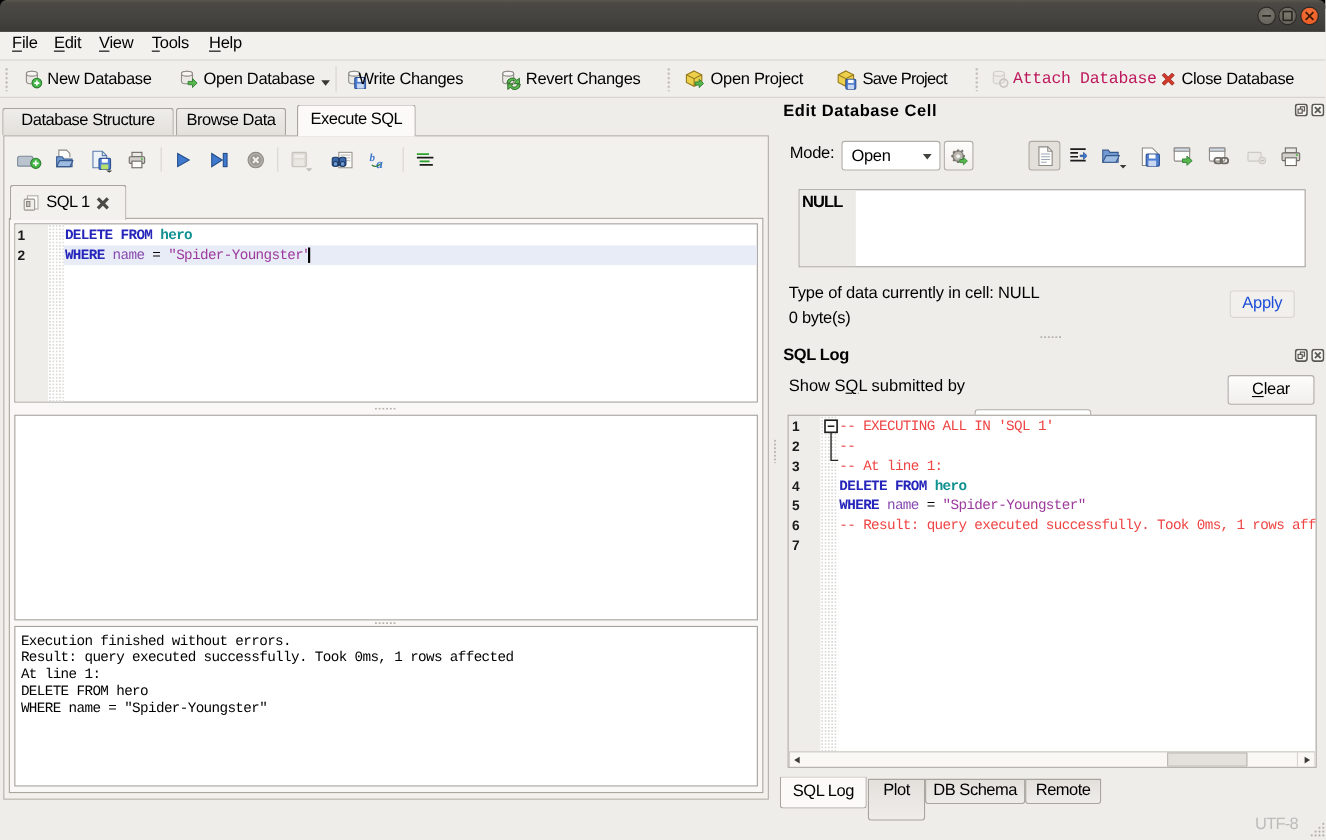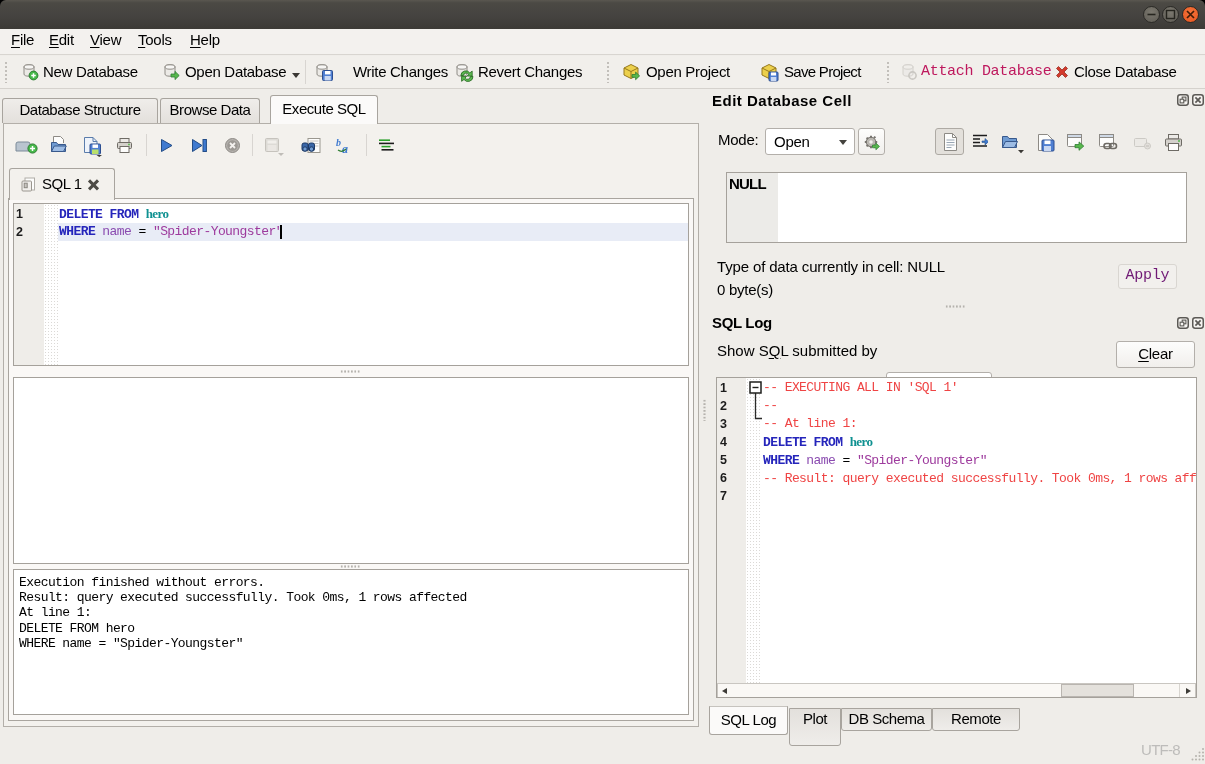--- a/index.html
+++ b/index.html
@@ -26,28 +26,28 @@
   background-image:radial-gradient(circle, #c2bfba 1px, transparent 1.2px);
   background-size:4px 4px; }
 
 .tab { position:absolute; border:1px solid #a8a49e; border-bottom:none; border-radius:3px 3px 0 0; text-align:center; letter-spacing:-0.45px; background:linear-gradient(#efedea, #e3e0dc); }
 .tab.active { background:#fbfaf9; }
 
 #leftpane { position:absolute; left:3px; top:123px; width:696px; height:604px; background:#f3f1ed; border:1px solid #b3afa9; }
 .whitebox { position:absolute; background:#fff; border:1px solid #a5a19b; }
 .mono { font-family:"Liberation Mono", monospace; font-size:13px; white-space:pre; letter-spacing:-0.58px; }
 .kw { color:#2525bb; font-weight:bold; }
-.tbl { color:#0f9191; font-weight:bold;font-family:Liberation Serif, serif; }
+.tbl { color:#0f9191; font-weight:bold; }
 .idf { color:#8a4bb0; }
 .str { color:#9d3a9d; }
 .cmt { color:#ef4444; }
 
 .docktitle { font-weight:bold; letter-spacing:0.1px; }
 .btn { position:absolute; border:1px solid #b3afaa; border-radius:3px; background:linear-gradient(#fdfdfc,#f1efec); text-align:center; }
-.btn.disabled { background:#f2f0ed; border-color:#d9d6d1; color:#701a75;font-family:Liberation Mono, monospace; }
+.btn.disabled { background:#f2f0ed; border-color:#d9d6d1; color:#1d4ed8; }
 .combo { position:absolute; background:#fff; border:1px solid #b3afaa; border-radius:3px; }
 .combo .arr { position:absolute; right:7px; top:50%; margin-top:-2px; width:0; height:0; border-left:4px solid transparent; border-right:4px solid transparent; border-top:5px solid #44423e; }
 </style>
 </head>
 <body>
 
 <div class="abs" style="left:0;top:0;width:1205px;height:8px;background:#000;"></div>
 <div id="titlebar">
   <div class="winbtn" style="left:1143px; background:radial-gradient(circle at 50% 35%, #7b786f, #5f5c55); border:1px solid #2b2a26;">
     <svg width="15" height="15">
@@ -93,21 +93,21 @@
   <div class="tbtxt" style="left:185px;">Open Database</div>
   <div class="abs" style="left:292px; top:17px; width:0; height:0; border-left:4.5px solid transparent; border-right:4.5px solid transparent; border-top:5px solid #3a3834;"></div>
   <div class="tbsep" style="left:305px;"></div>
   <svg class="tbico" style="left:315px;" width="18" height="18" viewBox="0 0 18 18">
     <path d="M2 4 a5 2.2 0 0 1 10 0 v7 a5 2.2 0 0 1 -10 0 z" fill="#eceae6" stroke="#8f8c86"></path>
     <ellipse cx="7" cy="4" rx="5" ry="2.2" fill="#f7f6f4" stroke="#8f8c86"></ellipse>
     <rect x="7.5" y="7.5" width="10" height="10" rx="1" fill="#4f7fd2" stroke="#2d4f91"></rect>
     <rect x="10" y="8" width="5.5" height="3.4" fill="#fff"></rect>
     <rect x="9.6" y="13" width="6.2" height="4.5" fill="#c9d8f2"></rect>
   </svg>
-  <div class="tbtxt" style="left:353px;">Write Changes</div>
+  <div class="tbtxt" style="left:326px;">Write Changes</div>
   <svg class="tbico" style="left:455px;" width="19" height="19" viewBox="0 0 19 19">
     <path d="M2 4 a5 2.2 0 0 1 10 0 v7 a5 2.2 0 0 1 -10 0 z" fill="#eceae6" stroke="#8f8c86"></path>
     <ellipse cx="7" cy="4" rx="5" ry="2.2" fill="#f7f6f4" stroke="#8f8c86"></ellipse>
     <path d="M5.8 12.5 a5 5 0 0 1 9 -2.6 l2.4 -1.8 v5 h-5 l1.5 -1.7 a2.9 2.9 0 0 0 -5.3 1.1 z" fill="#5cb952" stroke="#26641f" stroke-width="0.8"></path>
     <path d="M18 13.5 a5 5 0 0 1 -9 3 l-2.4 1.8 v-5 h5 l-1.5 1.7 a2.9 2.9 0 0 0 5.3 -1.5 z" fill="#5cb952" stroke="#26641f" stroke-width="0.8"></path>
   </svg>
   <div class="tbtxt" style="left:478px;">Revert Changes</div>
   <div class="tbhandle" style="left:606px;"></div>
   <svg class="tbico" style="left:622px;" width="19" height="19" viewBox="0 0 19 19">
     <path d="M9 1.5 L16 5 V12 L9 15.5 L2 12 V5 Z" fill="#ecd04c" stroke="#96781c"></path>
@@ -371,21 +371,21 @@
     <div class="abs" style="left:4px; top:3.5px; width:0; height:0; border-top:3.5px solid transparent; border-bottom:3.5px solid transparent; border-right:5px solid #3d3b37;"></div>
     <div class="abs" style="right:4px; top:3.5px; width:0; height:0; border-top:3.5px solid transparent; border-bottom:3.5px solid transparent; border-left:5px solid #3d3b37;"></div>
     <div class="abs" style="right:15px; top:0; width:1px; height:13px; background:#d8d5d0;"></div>
     <div class="abs" style="left:343px; top:0px; width:73px; height:13px; background:#e4e1dc; border:1px solid #b9b5b0;"></div>
   </div>
 </div>
 
 <div class="tab active" style="left:709px; top:706px; width:79px; height:29px; padding-top:4px; border-radius:0 0 3px 3px; border:1px solid #a8a49e; border-top:1px solid #c6c3be;">SQL Log</div>
 <div class="tab" style="left:789px; top:708px; width:52px; height:38px; padding-top:1px; border-radius:0 0 3px 3px; border:1px solid #a8a49e; background:linear-gradient(#e3e0dc,#efedea);">Plot</div>
 <div class="tab" style="left:841px; top:708px; width:91px; height:23px; padding-top:1px; border-radius:0 0 3px 3px; border:1px solid #a8a49e; background:linear-gradient(#e3e0dc,#efedea);">DB Schema</div>
-<div class="tab" style="left:932px; top:708px; width:88px; height:23px; padding-top:1px; border-radius:0 0 3px 3px; border:1px solid #a8a49e; background:linear-gradient(#e3e0dc,#efedea);">Remote</div>
+<div class="tab" style="left:932px; top:708px; width:69px; height:23px; padding-top:1px; border-radius:0 0 3px 3px; border:1px solid #a8a49e; background:linear-gradient(#e3e0dc,#efedea);">Remote</div>
 
 <div class="abs" style="left:703px; top:399px; width:3px; height:22px; background-image:radial-gradient(circle,#b5b2ad 1px, transparent 1.2px); background-size:3px 3.4px;"></div>
 
 <div class="abs" style="left:1141px; top:741px; letter-spacing:-0.7px; color:#bdbcba;">UTF-8</div>
 <svg class="abs" style="left:1190px; top:747px;" width="15" height="16" viewBox="0 0 15 16">
   <g fill="#b5b2ac">
     <circle cx="13" cy="2" r="1"></circle>
     <circle cx="9.5" cy="5.5" r="1"></circle>
       <circle cx="13" cy="5.5" r="1"></circle>
     <circle cx="6" cy="9" r="1"></circle>

